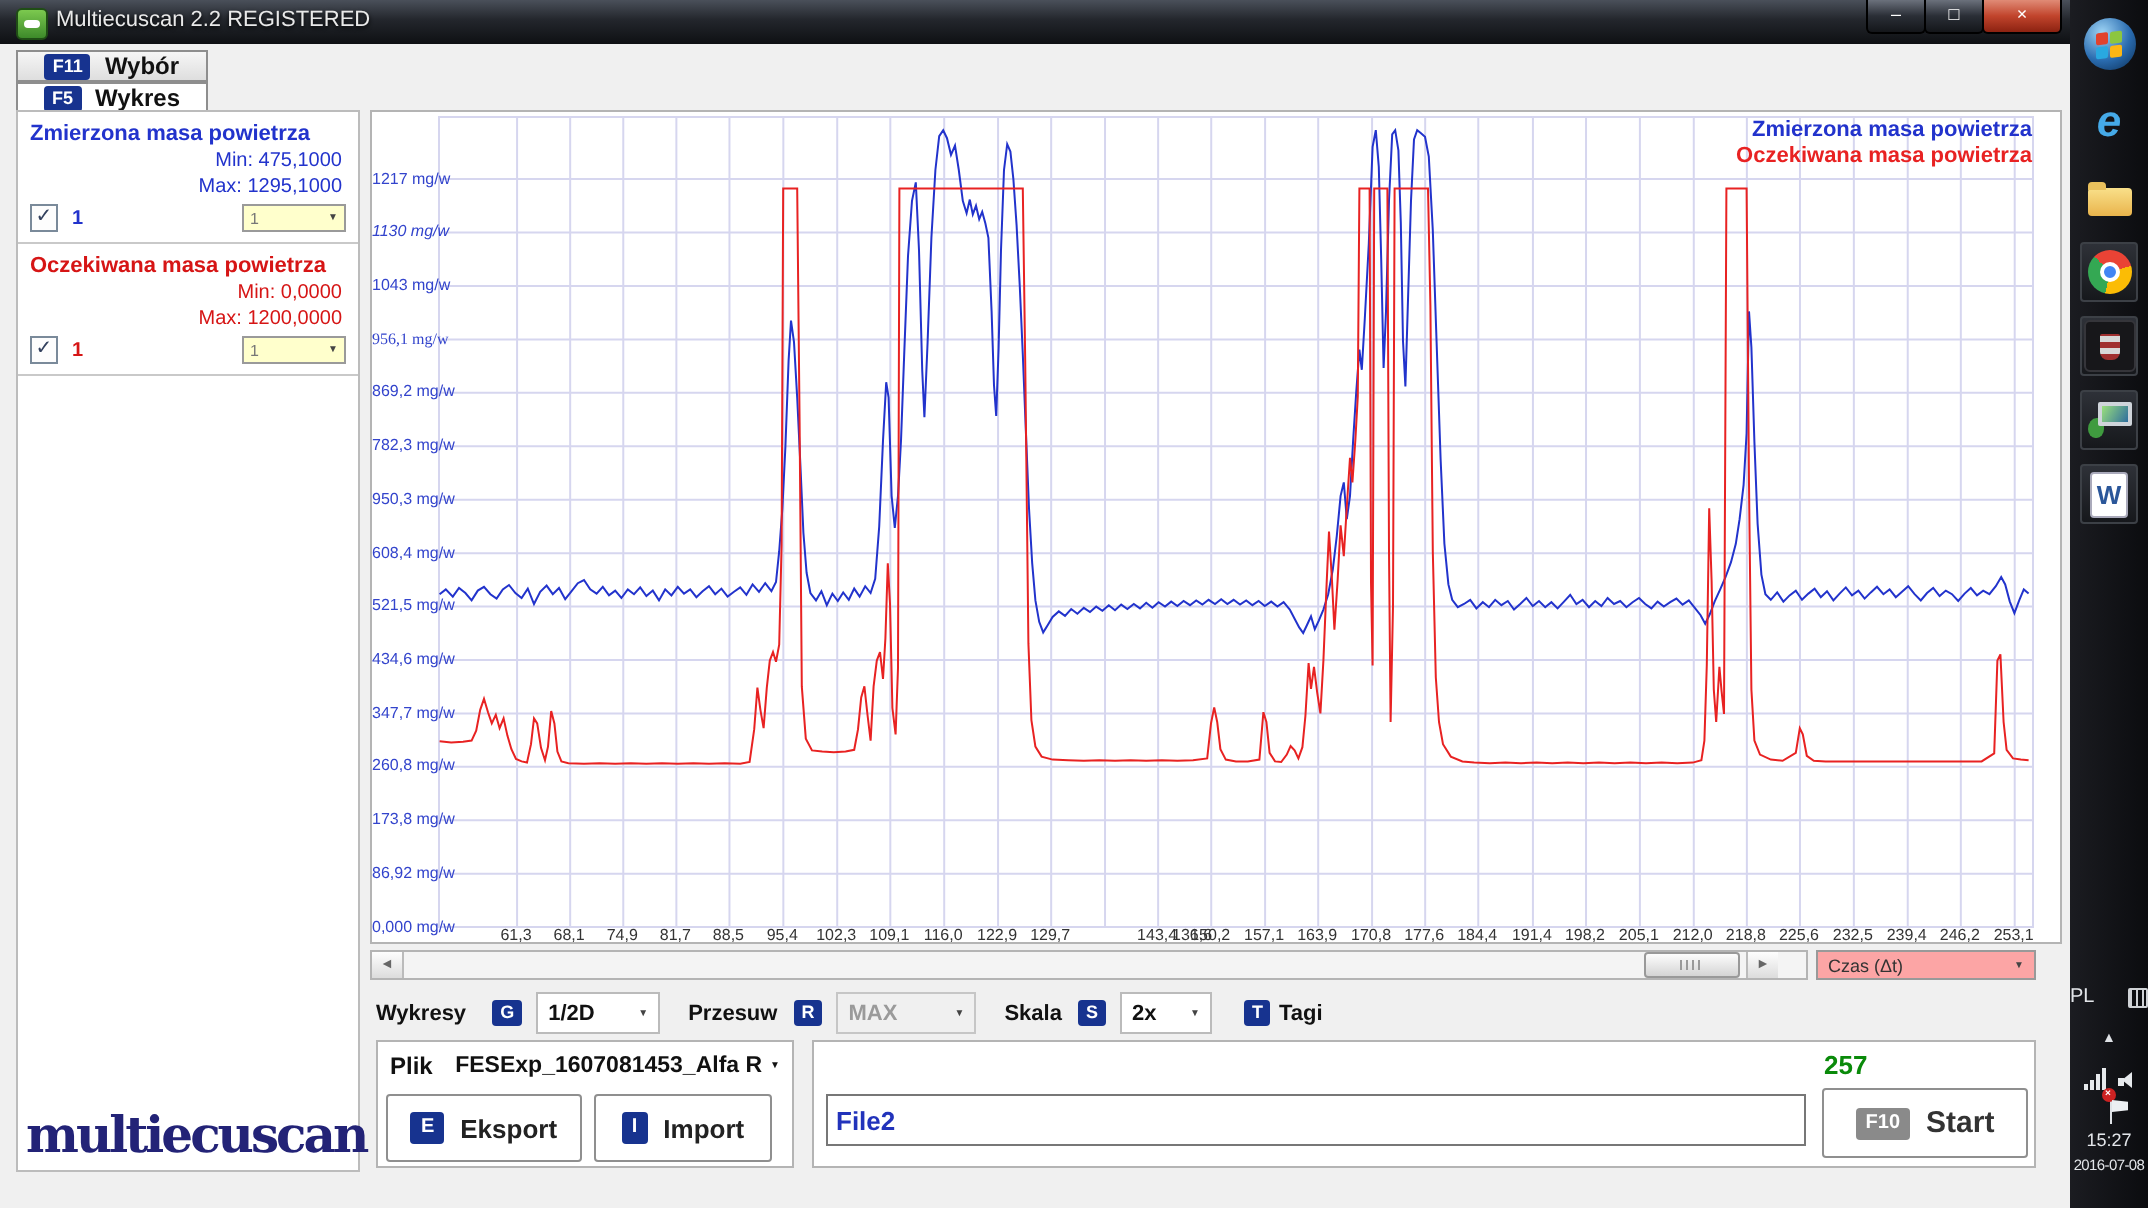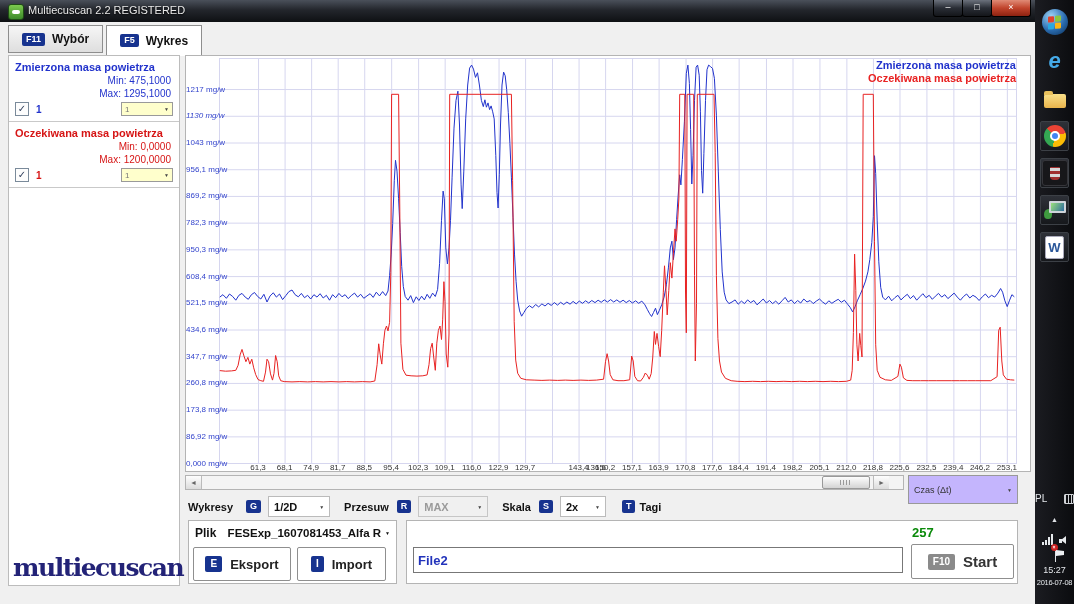--- a/index.html
+++ b/index.html
@@ -11,21 +11,21 @@
   .titlebar .ttl{position:absolute;left:28px;top:4px;text-shadow:0 1px 2px #000;}
   .app-ico{position:absolute;left:8px;top:4px;width:14px;height:14px;border-radius:3px;
     background:linear-gradient(#7cc94f,#3d8a2a);border:1px solid #1f4d15;}
   .app-ico:after{content:"";position:absolute;left:3px;top:5px;width:8px;height:4px;background:#fff;border-radius:2px;}
   .winbtns{position:absolute;right:4px;top:0;display:flex;}
   .wbtn{width:28px;height:16px;border:1px solid #000;border-top:none;margin-left:-1px;
     background:linear-gradient(#6b717c,#2a2e36 50%,#14161a);color:#fff;font-size:9px;line-height:15px;
     text-align:center;border-radius:0 0 3px 3px;}
   .wbtn.close{width:38px;background:linear-gradient(#e08b76,#c1442c 50%,#8c2211);}
   
-  .tabbar{position:absolute;left:8px;top:25px;height:29px;display:flex;align-items:flex-start;}
+  .tabbar{position:absolute;left:8px;top:25px;height:29px;display:flex;align-items:center;flex-direction:column;}
   .tab{display:flex;align-items:center;gap:7px;height:26px;padding:0 13px;border:1px solid #8e8e8e;
     background:linear-gradient(#f6f6f6,#dedede);font-size:12px;font-weight:bold;color:#111;margin-right:3px;}
   .tab.active{height:29px;background:#fff;border-bottom-color:#fff;}
   .kbadge{background:#17338f;color:#fff;font-weight:bold;font-size:9px;padding:2px 4px;border-radius:2px;line-height:1;}
   .kbadge.grey{background:#8a8a8a;}
   
   .sidebar{position:absolute;left:8px;top:55px;width:172px;height:531px;background:#fff;border:1px solid #bcbcbc;box-sizing:border-box;}
   .param{border-bottom:1px solid #c9c9c9;padding:3px 0 5px;}
   .param-h{font-size:11px;font-weight:bold;padding:2px 6px 1px;}
   .param-mm{font-size:10px;text-align:right;padding-right:8px;line-height:13px;}
@@ -47,21 +47,21 @@
   
   .hscroll{position:absolute;left:185px;top:475px;width:719px;height:15px;border:1px solid #b4b4b4;background:#f4f4f4;box-sizing:border-box;}
   .hs-btn{position:absolute;top:0;width:15px;height:13px;background:linear-gradient(#fefefe,#dcdcdc);
     color:#666;font-size:7px;line-height:13px;text-align:center;}
   .hs-btn.l{left:0;border-right:1px solid #bbb;}
   .hs-btn.r{left:687px;border-left:1px solid #bbb;}
   .hs-thumb{position:absolute;left:636px;top:0;width:48px;height:13px;border:1px solid #999;border-radius:2px;
     background:linear-gradient(#fdfdfd,#d4d4d4);box-sizing:border-box;}
   .hs-thumb i{position:absolute;left:17px;top:3px;width:11px;height:5px;
     background:repeating-linear-gradient(90deg,#9a9a9a 0 1px,transparent 1px 3px);}
-  .czas{position:absolute;left:908px;top:475px;width:110px;height:29px;background:#c4b5fd;border:1px solid #999;
+  .czas{position:absolute;left:908px;top:475px;width:110px;height:15px;background:#fca5a5;border:1px solid #999;
     font-size:9px;color:#333;display:flex;align-items:center;padding:0 5px;box-sizing:border-box;}
   
   .controls{position:absolute;left:188px;top:497px;height:19px;display:flex;align-items:center;font-size:11px;font-weight:bold;color:#111;}
   .combo{height:21px;border:1px solid #bbb;background:#fff;display:flex;align-items:center;
     padding:0 5px;font-size:11px;font-weight:bold;box-sizing:border-box;color:#111;}
   .combo.disabled{background:#f0f0f0;color:#9a9a9a;border-color:#c6c6c6;}
   
   .file-panel{position:absolute;left:188px;top:520px;width:209px;height:64px;background:#fff;border:1px solid #b4b4b4;box-sizing:border-box;}
   .plik-row{display:flex;align-items:center;padding:5px 6px 0;font-size:12px;font-weight:bold;color:#111;}
   .plik-val{margin-left:auto;display:flex;align-items:center;gap:4px;font-size:11.5px;}
@@ -234,21 +234,21 @@
         <div class="ylab" style="top: 375.864px;">86,92 mg/w</div>
         <div class="ylab" style="top: 349.162px;">173,8 mg/w</div>
         <div class="ylab" style="top: 322.423px;">260,8 mg/w</div>
         <div class="ylab" style="top: 295.715px;">347,7 mg/w</div>
         <div class="ylab" style="top: 269.007px;">434,6 mg/w</div>
         <div class="ylab" style="top: 242.299px;">521,5 mg/w</div>
         <div class="ylab" style="top: 215.591px;">608,4 mg/w</div>
         <div class="ylab" style="top: 188.852px;">950,3 mg/w</div>
         <div class="ylab" style="top: 162.144px;">782,3 mg/w</div>
         <div class="ylab" style="top: 135.436px;">869,2 mg/w</div>
-        <div class="ylab" style="top: 108.727px;">956,1 mg/w</div>
+        <div class="ylab" style="top: 108.727px; font-family: Liberation Serif, serif;">956,1 mg/w</div>
         <div class="ylab" style="top: 82.0193px;">1043 mg/w</div>
         <div class="ylab" style="top: 55.2805px; font-style: italic;">1130 mg/w</div>
         <div class="ylab" style="top: 28.5416px;">1217 mg/w</div>
         <div class="xlab" style="left: 57.0411px;">61,3</div>
         <div class="xlab" style="left: 83.589px;">68,1</div>
         <div class="xlab" style="left: 110.137px;">74,9</div>
         <div class="xlab" style="left: 136.685px;">81,7</div>
         <div class="xlab" style="left: 163.233px;">88,5</div>
         <div class="xlab" style="left: 190.171px;">95,4</div>
         <div class="xlab" style="left: 217.11px;">102,3</div>

